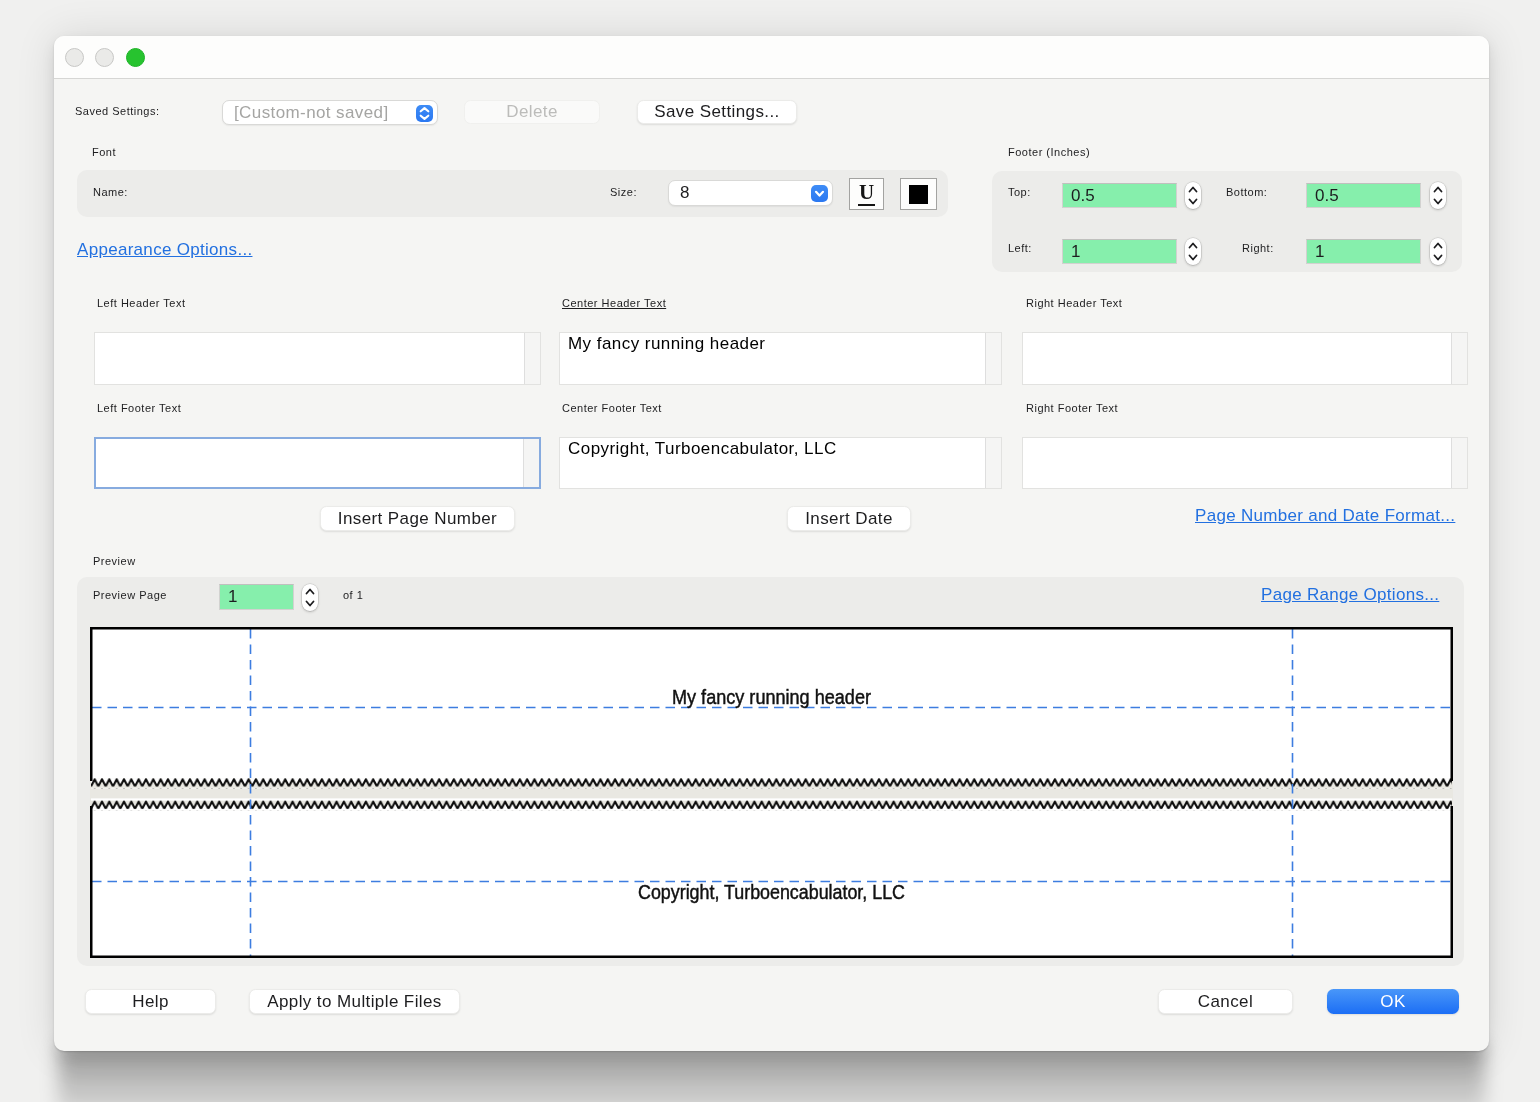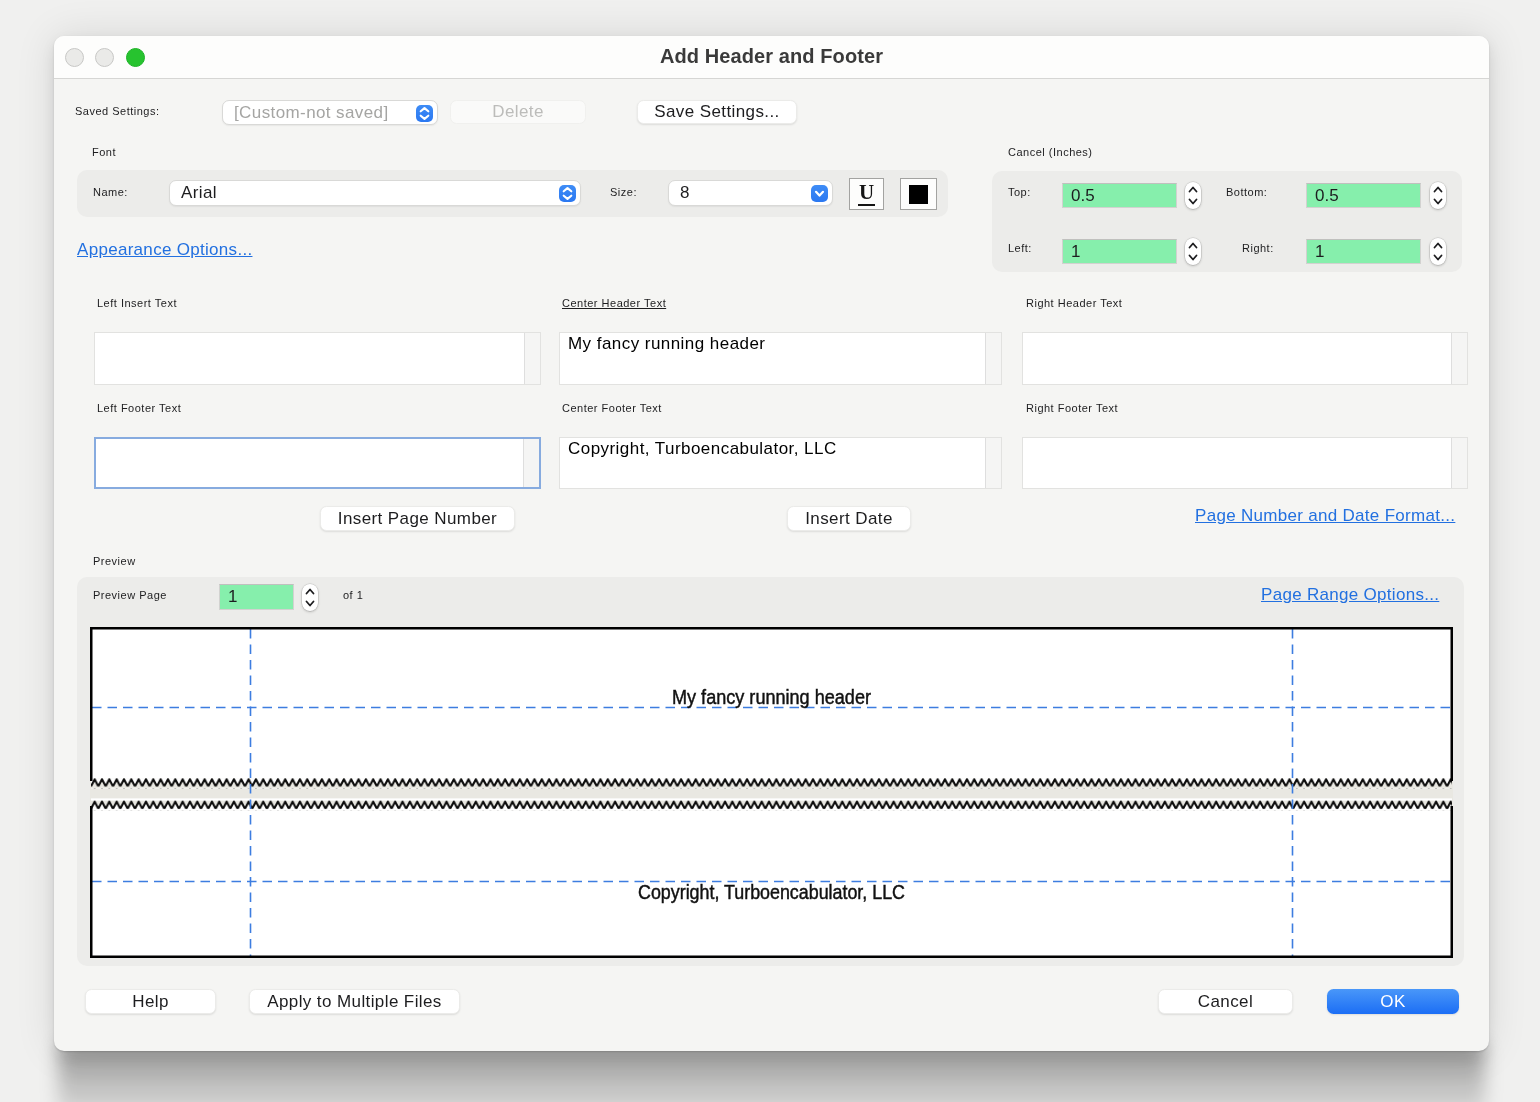--- a/index.html
+++ b/index.html
@@ -44,67 +44,57 @@
   .tbox .gutter { position:absolute; top:0; right:0; bottom:0; width:16px;
     background:#f5f5f4; border-left:1px solid #dedede; }
   .tbox .content { position:absolute; left:8px; top:1px; font-size:17px; letter-spacing:0.45px; color:#000; }
 </style>
 </head>
 <body>
 <div id="stage">
   <div id="bshadow"></div>
   <div id="win">
     <div id="titlebar"></div>
-    <div id="title">Add Header and Footer</div>
     <div class="light lgray" style="left:11px;"></div>
     <div class="light lgray" style="left:40.5px;"></div>
     <div class="light lgreen" style="left:71.5px;"></div>
 
     <div class="lbl" style="left:21px; top:69px;">Saved Settings:</div>
     <div class="combo" style="left:168px; top:64px; width:216px; height:25px;">
       <span class="ctext" style="color:#a5a5a3;">[Custom-not saved]</span>
       <span class="bluebox">
           <svg width="17" height="17" viewBox="0 0 17 17">
             <path d="M4.7 6.3 L8.5 3.1 L12.3 6.3" fill="none" stroke="#fff" stroke-width="2.1" stroke-linecap="round" stroke-linejoin="round"></path>
             <path d="M4.7 10.7 L8.5 13.9 L12.3 10.7" fill="none" stroke="#fff" stroke-width="2.1" stroke-linecap="round" stroke-linejoin="round"></path>
           </svg>
         </span>
     </div>
-    <div class="btn disabled" style="left:396px; top:64px; width:136px; height:24px;">Delete</div>
+    <div class="btn disabled" style="left:410px; top:64px; width:136px; height:24px;">Delete</div>
     <div class="btn" style="left:583px; top:64px; width:160px; height:24px;">Save Settings...</div>
 
     <div class="lbl" style="left:38px; top:110px;">Font</div>
     <div class="group" style="left:23px; top:134px; width:871px; height:47px;"></div>
     <div class="lbl" style="left:39px; top:150px;">Name:</div>
-    <div class="combo" style="left:115px; top:144px; width:412px; height:26px;">
-      <span class="ctext">Arial</span>
-      <span class="bluebox">
-          <svg width="17" height="17" viewBox="0 0 17 17">
-            <path d="M4.7 6.3 L8.5 3.1 L12.3 6.3" fill="none" stroke="#fff" stroke-width="2.1" stroke-linecap="round" stroke-linejoin="round"></path>
-            <path d="M4.7 10.7 L8.5 13.9 L12.3 10.7" fill="none" stroke="#fff" stroke-width="2.1" stroke-linecap="round" stroke-linejoin="round"></path>
-          </svg>
-        </span>
-    </div>
     <div class="lbl" style="left:556px; top:150px;">Size:</div>
     <div class="combo" style="left:614px; top:144px; width:165px; height:26px;">
       <span class="ctext">8</span>
       <span class="bluebox">
           <svg width="17" height="17" viewBox="0 0 17 17">
             <path d="M5 6.8 L8.5 10.6 L12 6.8" fill="none" stroke="#fff" stroke-width="2.2" stroke-linecap="round" stroke-linejoin="round"></path>
           </svg>
         </span>
     </div>
     <div class="abs" style="left:795px; top:142px; width:35px; height:32px; background:#fdfdfc; border:1.5px solid #a3a3a1; display:flex; align-items:center; justify-content:center;">
       <span style="font-family:'Liberation Serif',serif; font-size:21px; font-weight:bold; color:#141414; border-bottom:2.2px solid #141414; line-height:19px; padding:0 1px 2px 1px;">U</span>
     </div>
     <div class="abs" style="left:846px; top:142px; width:37px; height:32px; background:#fdfdfc; border:1.5px solid #a3a3a1; display:flex; align-items:center; justify-content:center;">
       <span style="width:19px; height:19px; background:#000; display:block;"></span>
     </div>
 
-    <div class="lbl" style="left:954px; top:110px;">Cancel (Inches)</div>
+    <div class="lbl" style="left:954px; top:110px;">Footer (Inches)</div>
     <div class="group" style="left:938px; top:135px; width:470px; height:101px;"></div>
     <div class="lbl" style="left:954px; top:150px;">Top:</div>
     <div class="input" style="left:1008px; top:147px; width:115px; height:25px;">
         <span>0.5</span>
       </div>
     <div class="stepper" style="left:1131px; top:146px; height:27px;"><svg width="16" height="27" viewBox="0 0 16 27">
           <path d="M4.5 9.5 L8 5.5 L11.5 9.5" fill="none" stroke="#1d1d1f" stroke-width="1.8" stroke-linecap="round" stroke-linejoin="round"></path>
           <path d="M4.5 17.5 L8 21.5 L11.5 17.5" fill="none" stroke="#1d1d1f" stroke-width="1.8" stroke-linecap="round" stroke-linejoin="round"></path>
         </svg></div>
     <div class="lbl" style="left:1172px; top:150px;">Bottom:</div>
@@ -127,21 +117,21 @@
     <div class="input" style="left:1252px; top:203px; width:115px; height:25px;">
         <span>1</span>
       </div>
     <div class="stepper" style="left:1376px; top:202px; height:27px;"><svg width="16" height="27" viewBox="0 0 16 27">
           <path d="M4.5 9.5 L8 5.5 L11.5 9.5" fill="none" stroke="#1d1d1f" stroke-width="1.8" stroke-linecap="round" stroke-linejoin="round"></path>
           <path d="M4.5 17.5 L8 21.5 L11.5 17.5" fill="none" stroke="#1d1d1f" stroke-width="1.8" stroke-linecap="round" stroke-linejoin="round"></path>
         </svg></div>
 
     <div class="link" style="left:23px; top:204px;">Appearance Options...</div>
 
-    <div class="lbl" style="left:43px; top:261px;">Left Insert Text</div>
+    <div class="lbl" style="left:43px; top:261px;">Left Header Text</div>
     <div class="lbl" style="left:508px; top:261px;text-decoration:underline;">Center Header Text</div>
     <div class="lbl" style="left:972px; top:261px;">Right Header Text</div>
     <div class="tbox" style="left:40px; top:296px; width:447px; height:53px;">
         <div class="gutter"></div>
       </div>
     <div class="tbox" style="left:505px; top:296px; width:443px; height:53px;">
         <div class="gutter"></div>
         <div class="content">My fancy running header</div>
       </div>
     <div class="tbox" style="left:968px; top:296px; width:446px; height:53px;">

